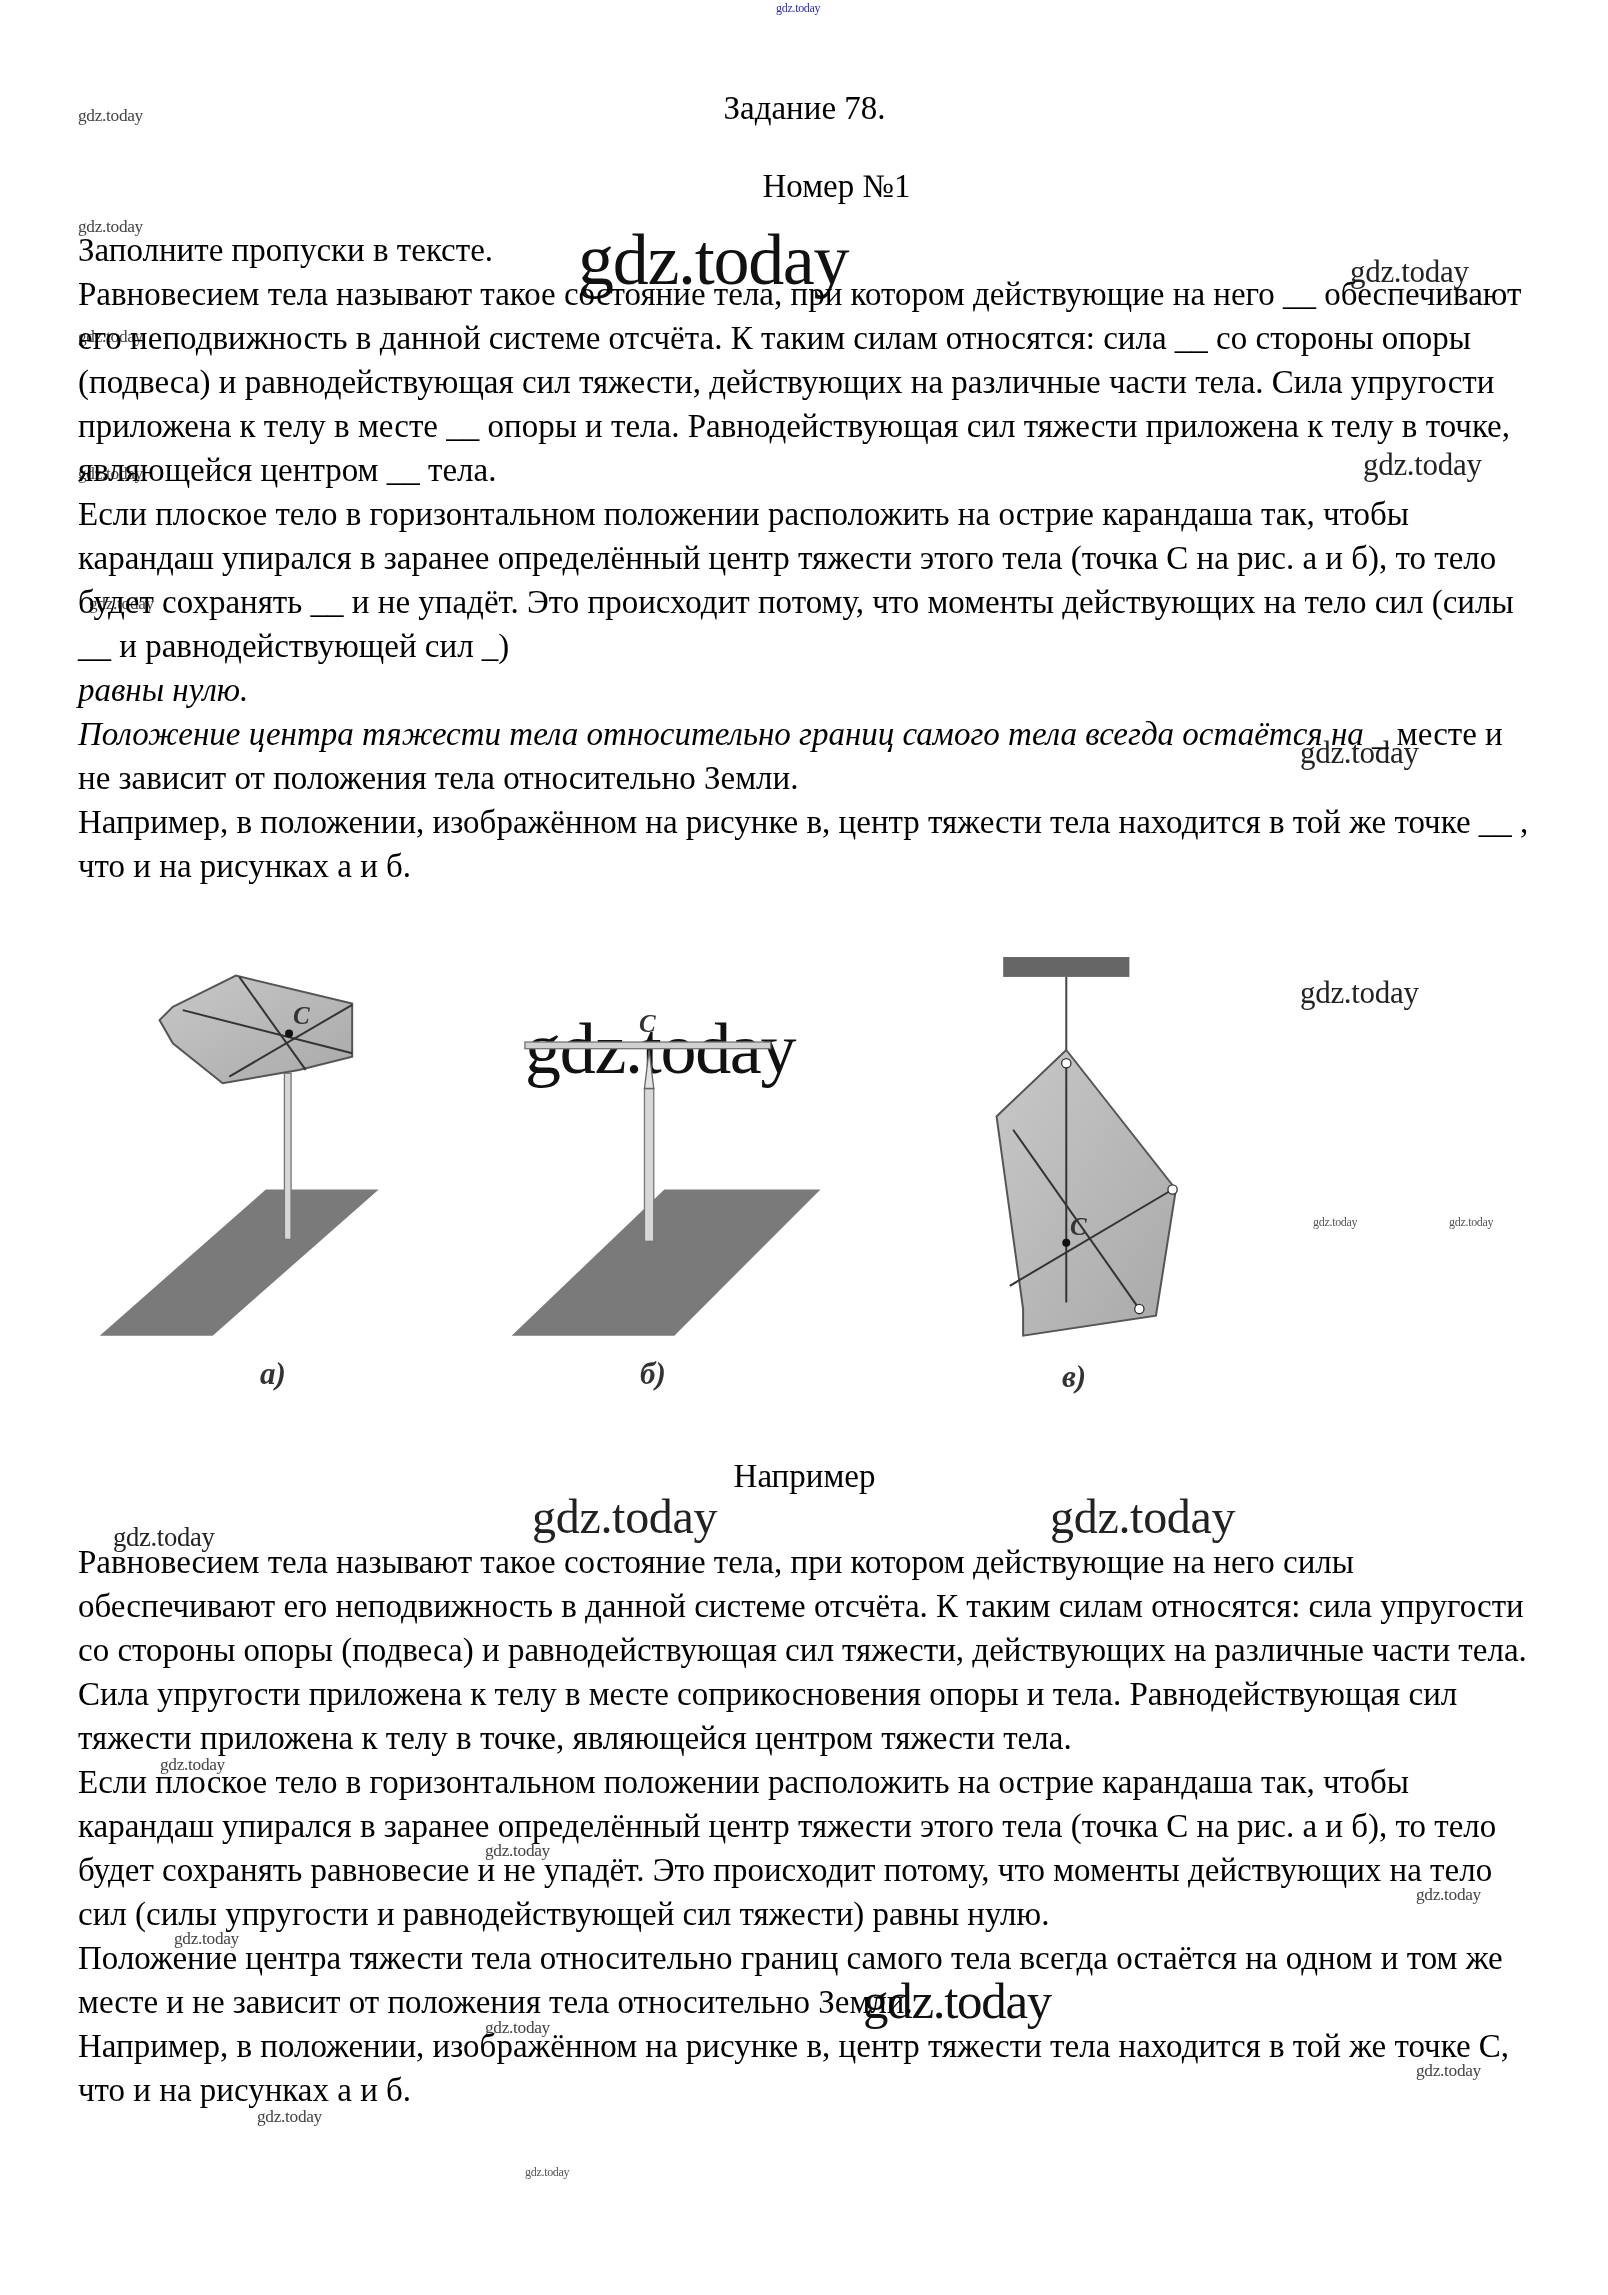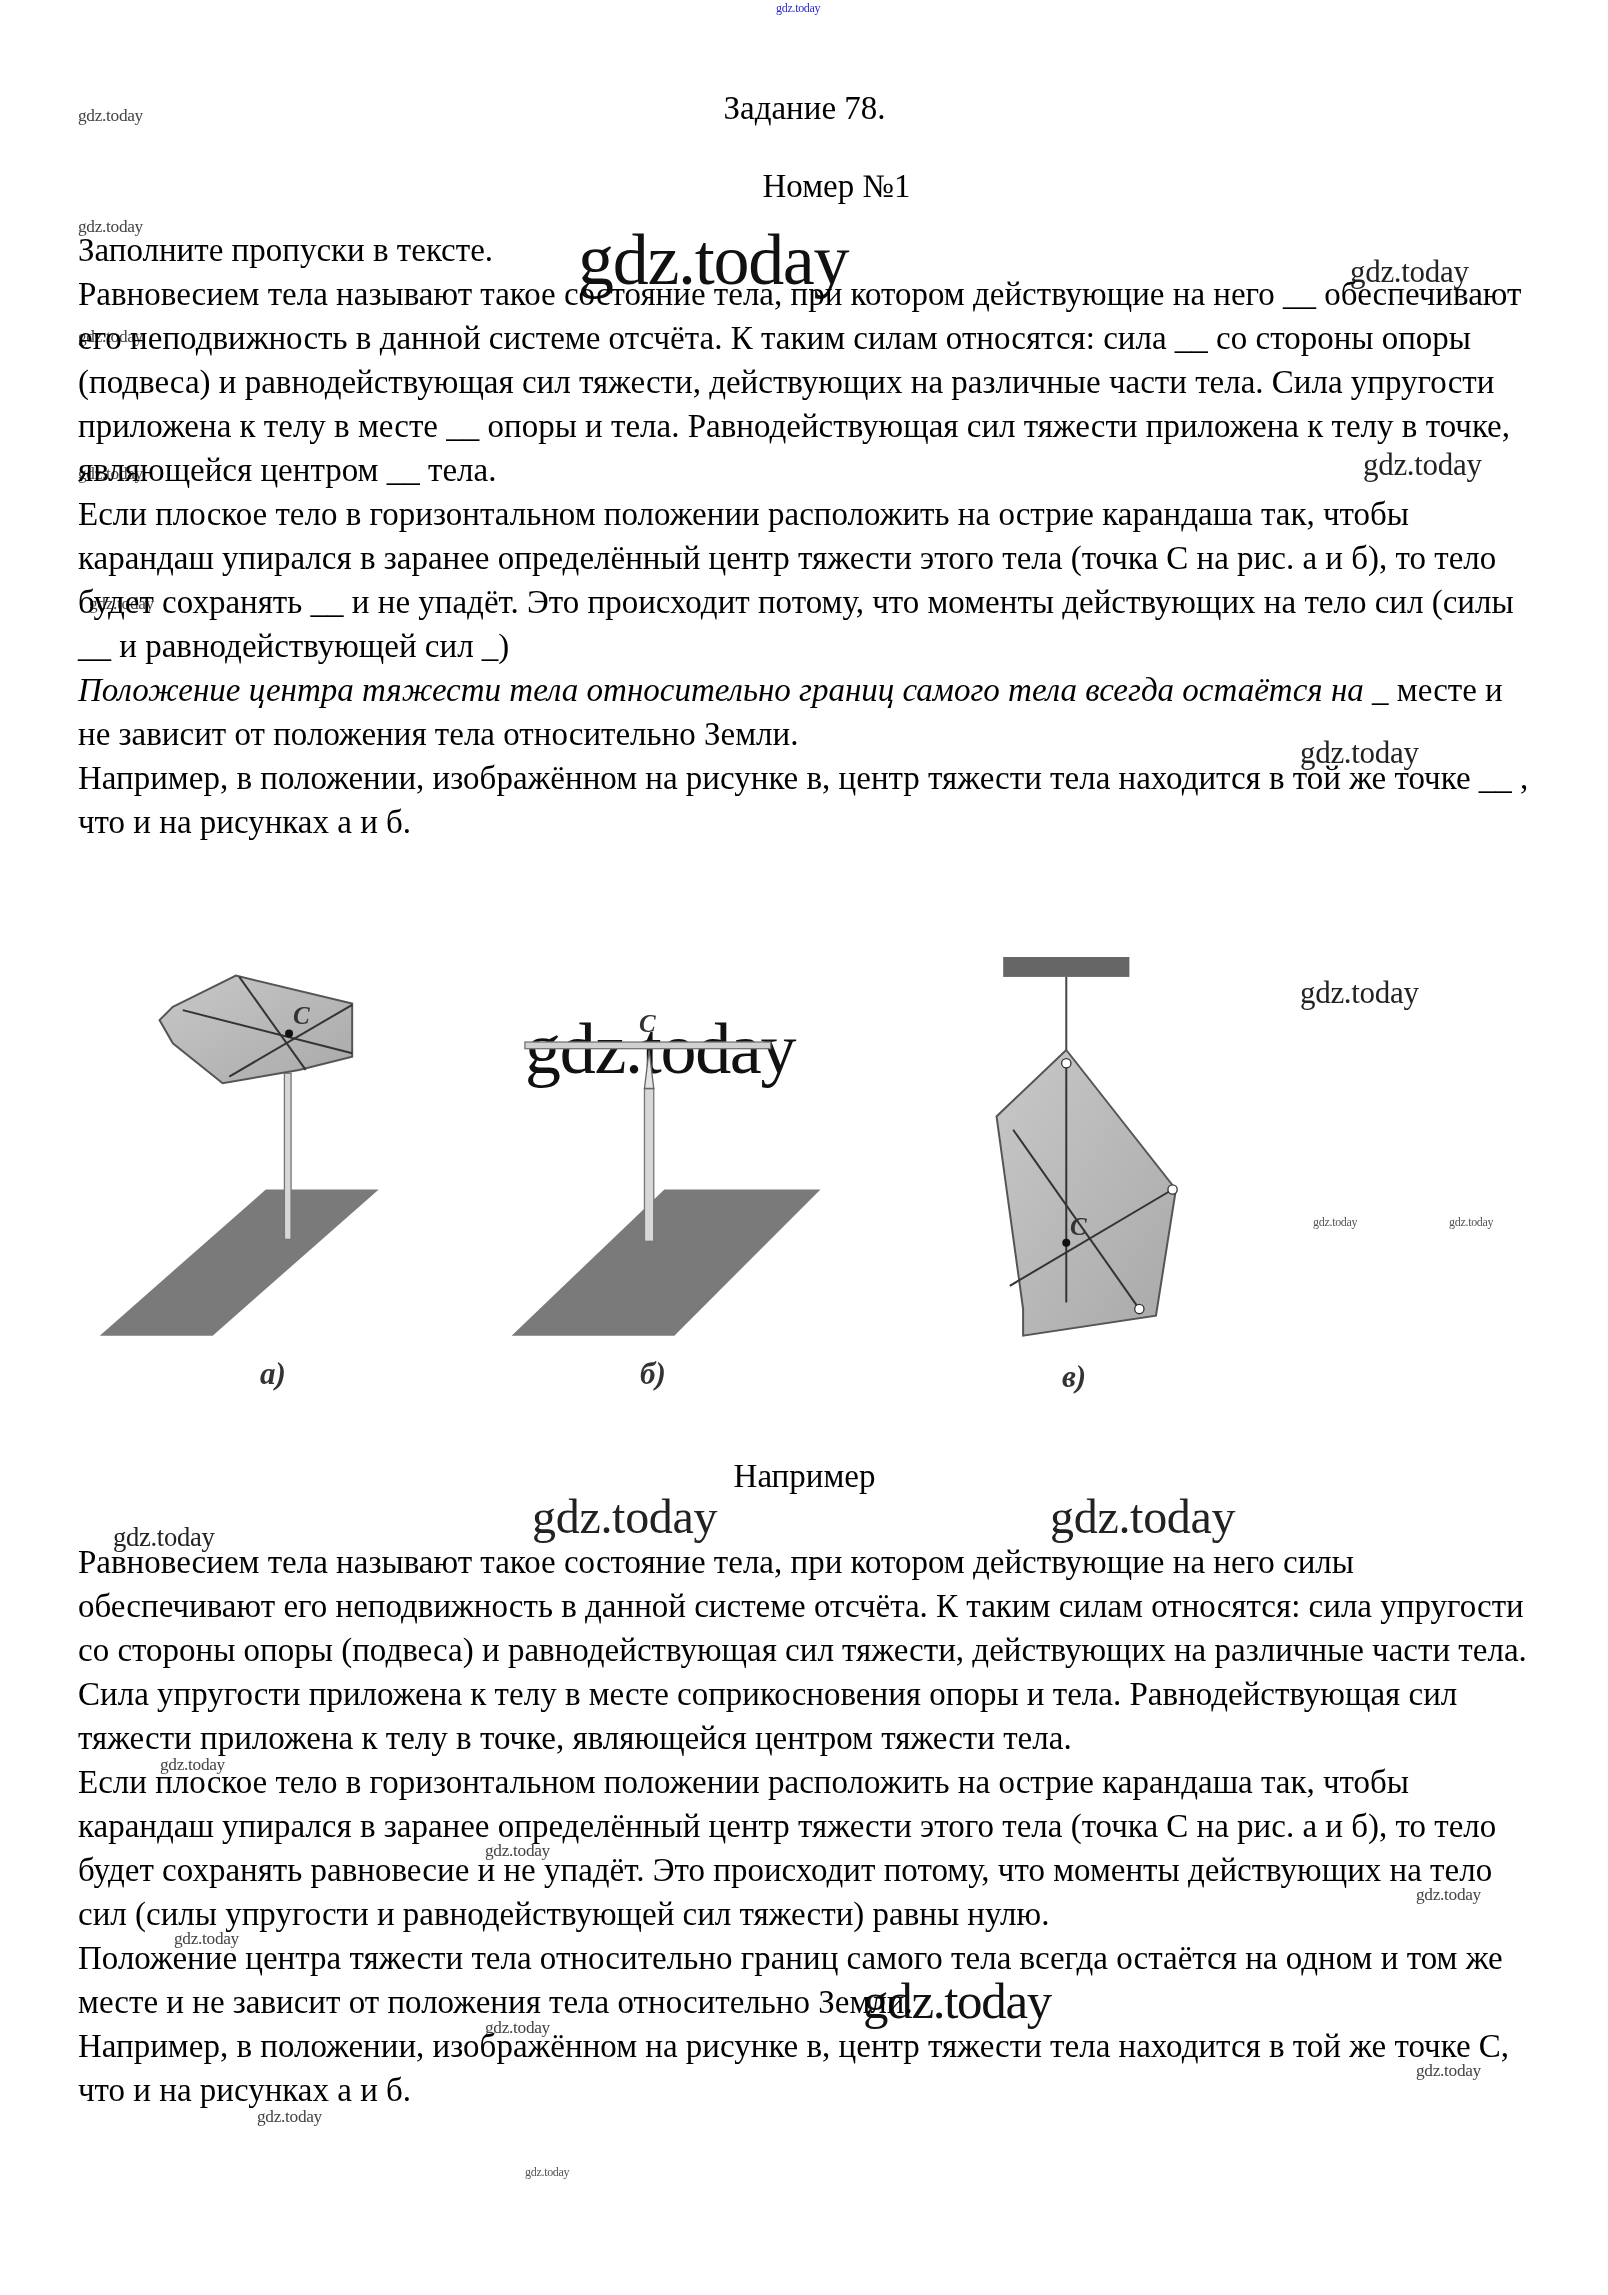--- a/index.html
+++ b/index.html
@@ -51,20 +51,21 @@
 <div class="wm small" style="left:257px; top:2107px;">gdz.today</div>
 <div class="wm tiny" style="left:525px; top:2165px;">gdz.today</div>
 
 <div class="heading" style="top:88px;">Задание 78.</div>
 <div class="heading" style="top:166px;margin-left:32px;">Номер №1</div>
 
 <div class="textblock" style="top:228px;">
   <p>Заполните пропуски в тексте.</p>
   <p>Равновесием тела называют такое состояние тела, при котором действующие на него __ обеспечивают его неподвижность в данной системе отсчёта. К таким силам относятся: сила __ со стороны опоры (подвеса) и равнодействующая сил тяжести, действующих на различные части тела. Сила упругости приложена к телу в месте __ опоры и тела. Равнодействующая сил тяжести приложена к телу в точке, являющейся центром __ тела.</p>
   <p><span>Если плоское тело в горизонтальном положении расположить на острие карандаша так, чтобы карандаш упирался в заранее определённый центр тяжести этого тела (точка С на рис. а и б), то тело будет сохранять __ и не упадёт. Это происходит потому, что моменты действующих на тело сил (силы __ и равнодействующей сил _)</span></p>
+  <p class="it">равны нулю.</p>
   <p><span class="it">Положение центра тяжести тела относительно границ самого тела всегда остаётся на _</span> <span>месте и не зависит от положения тела относительно Земли.</span></p>
   <p>Например, в положении, изображённом на рисунке в, центр тяжести тела находится в той же точке __ , что и на рисунках а и б.</p>
 </div>
 
 <div class="figures">
   <svg width="1283" height="465" viewBox="0 0 1930 700">
     <defs>
       <linearGradient id="plate" x1="0" y1="0" x2="1" y2="1">
         <stop offset="0" stop-color="#c8c8c8"></stop>
         <stop offset="1" stop-color="#a9a9a9"></stop>

